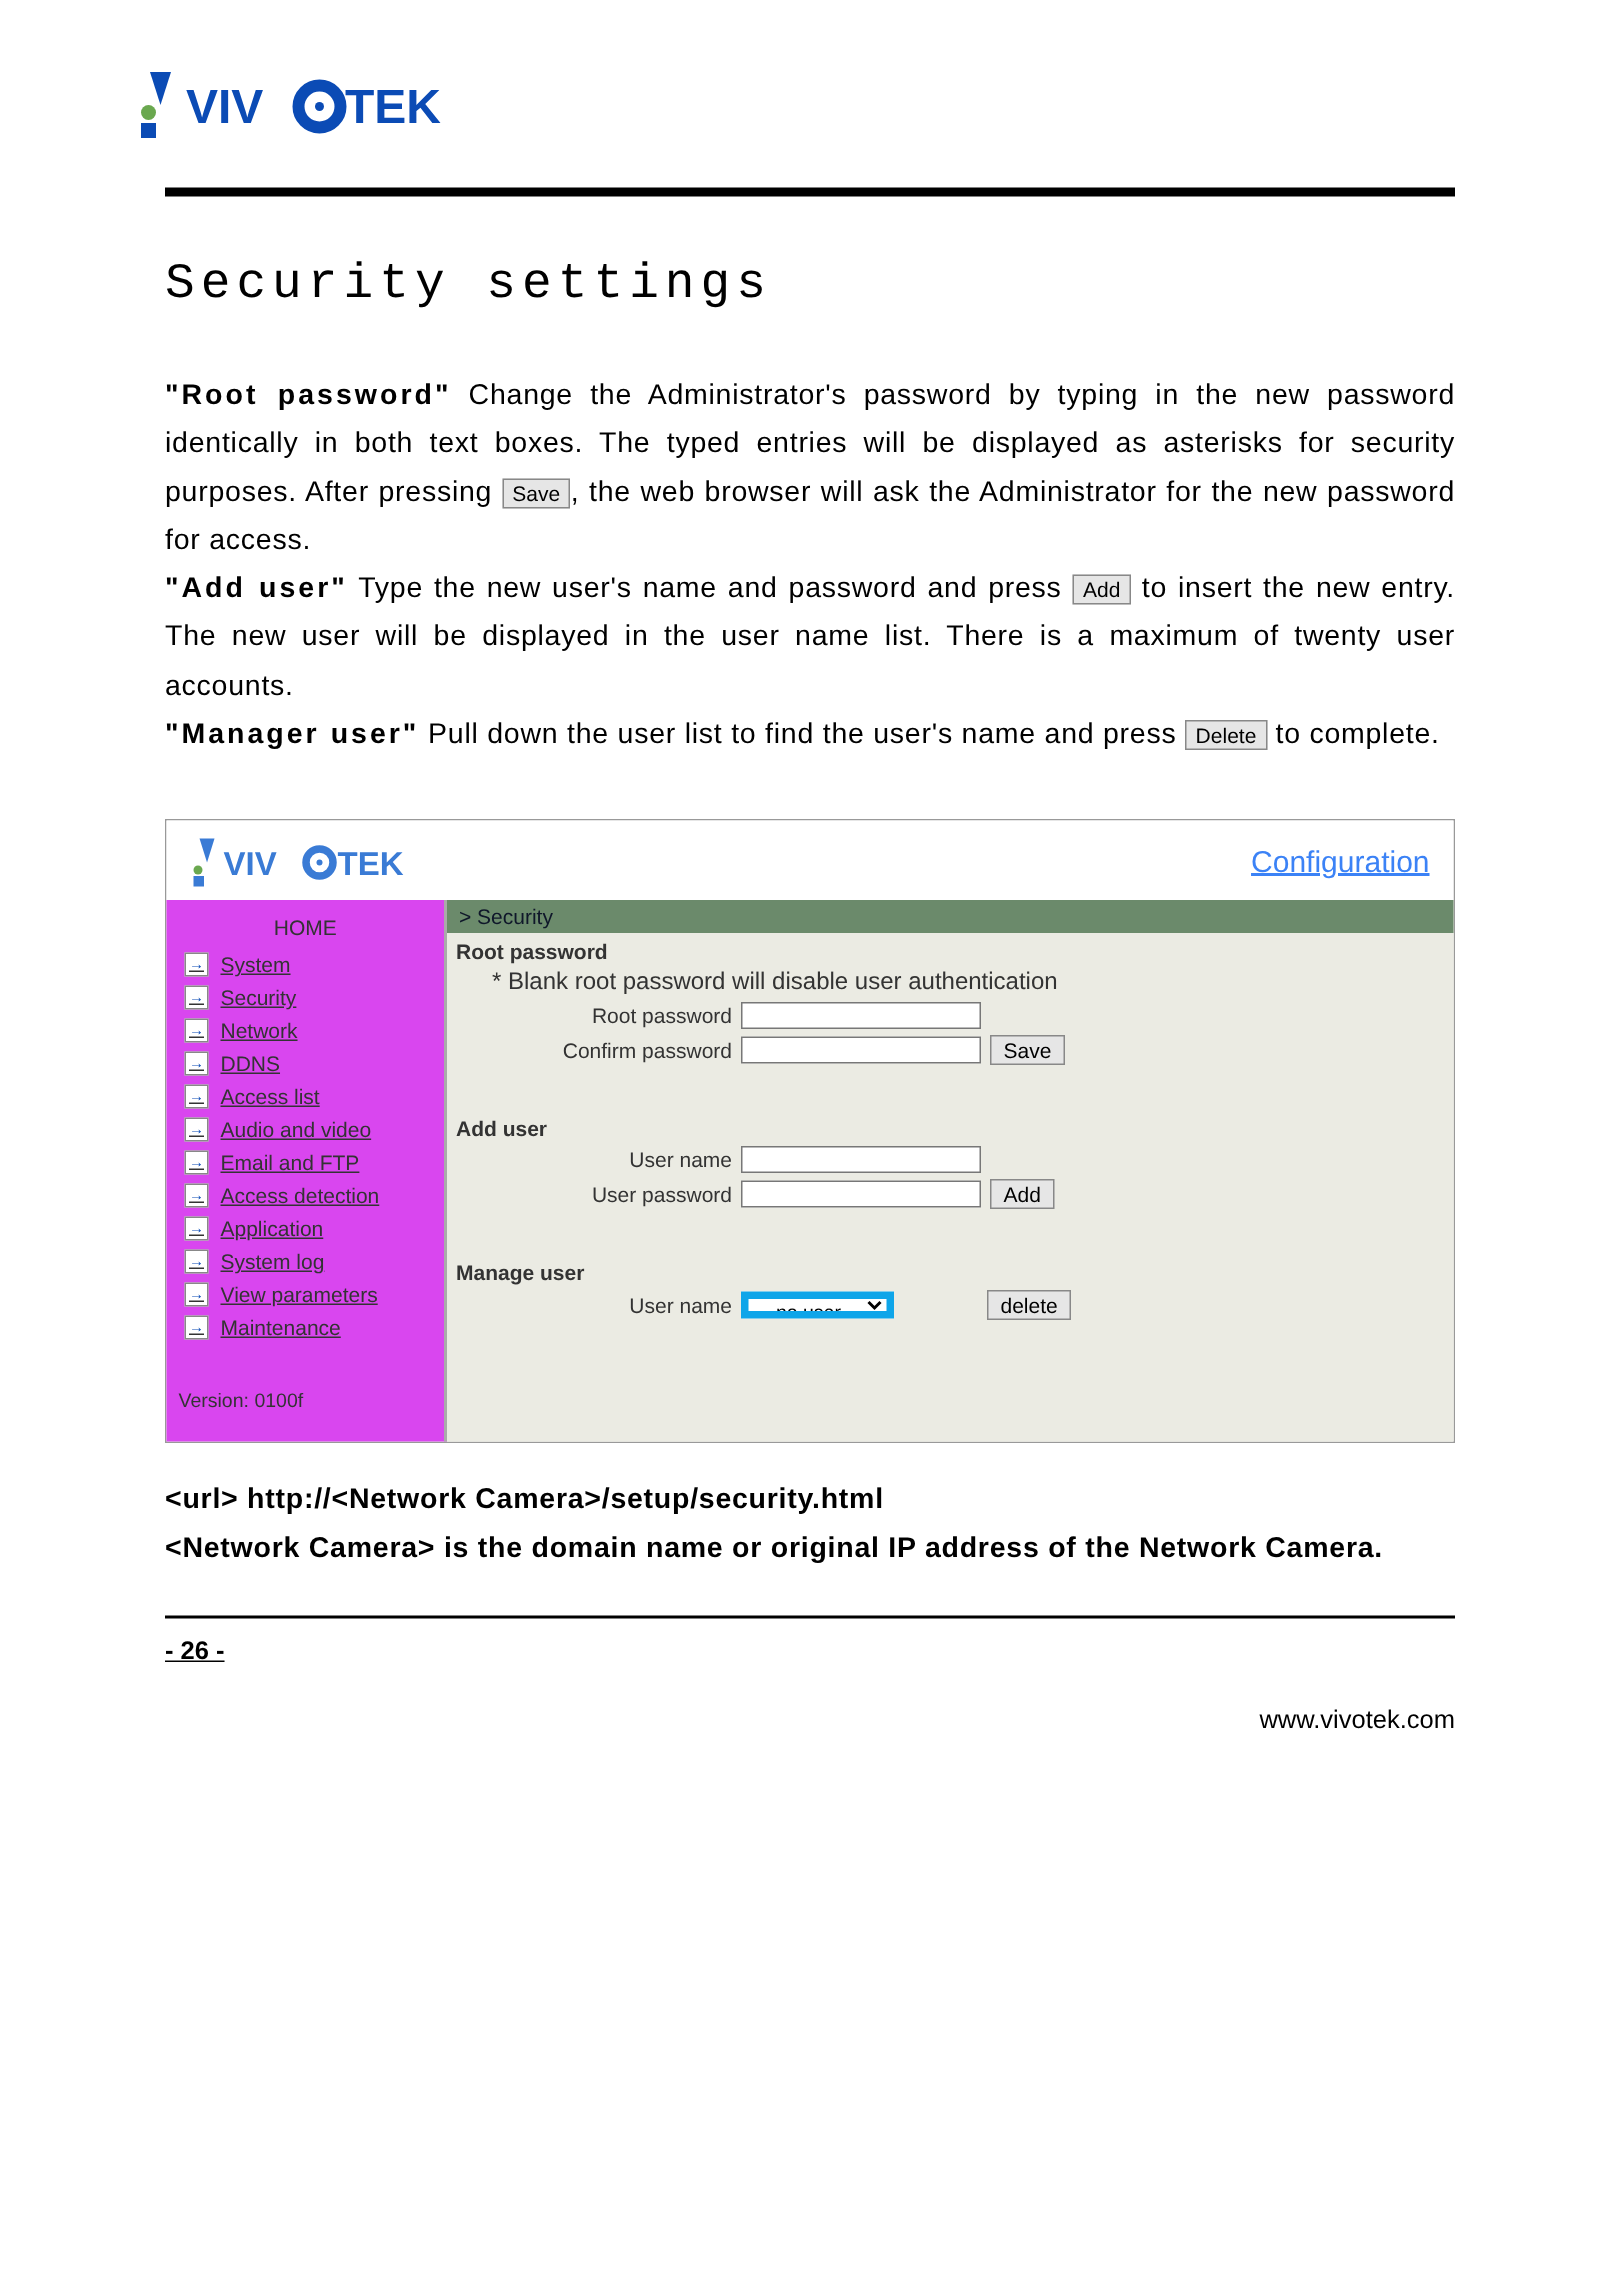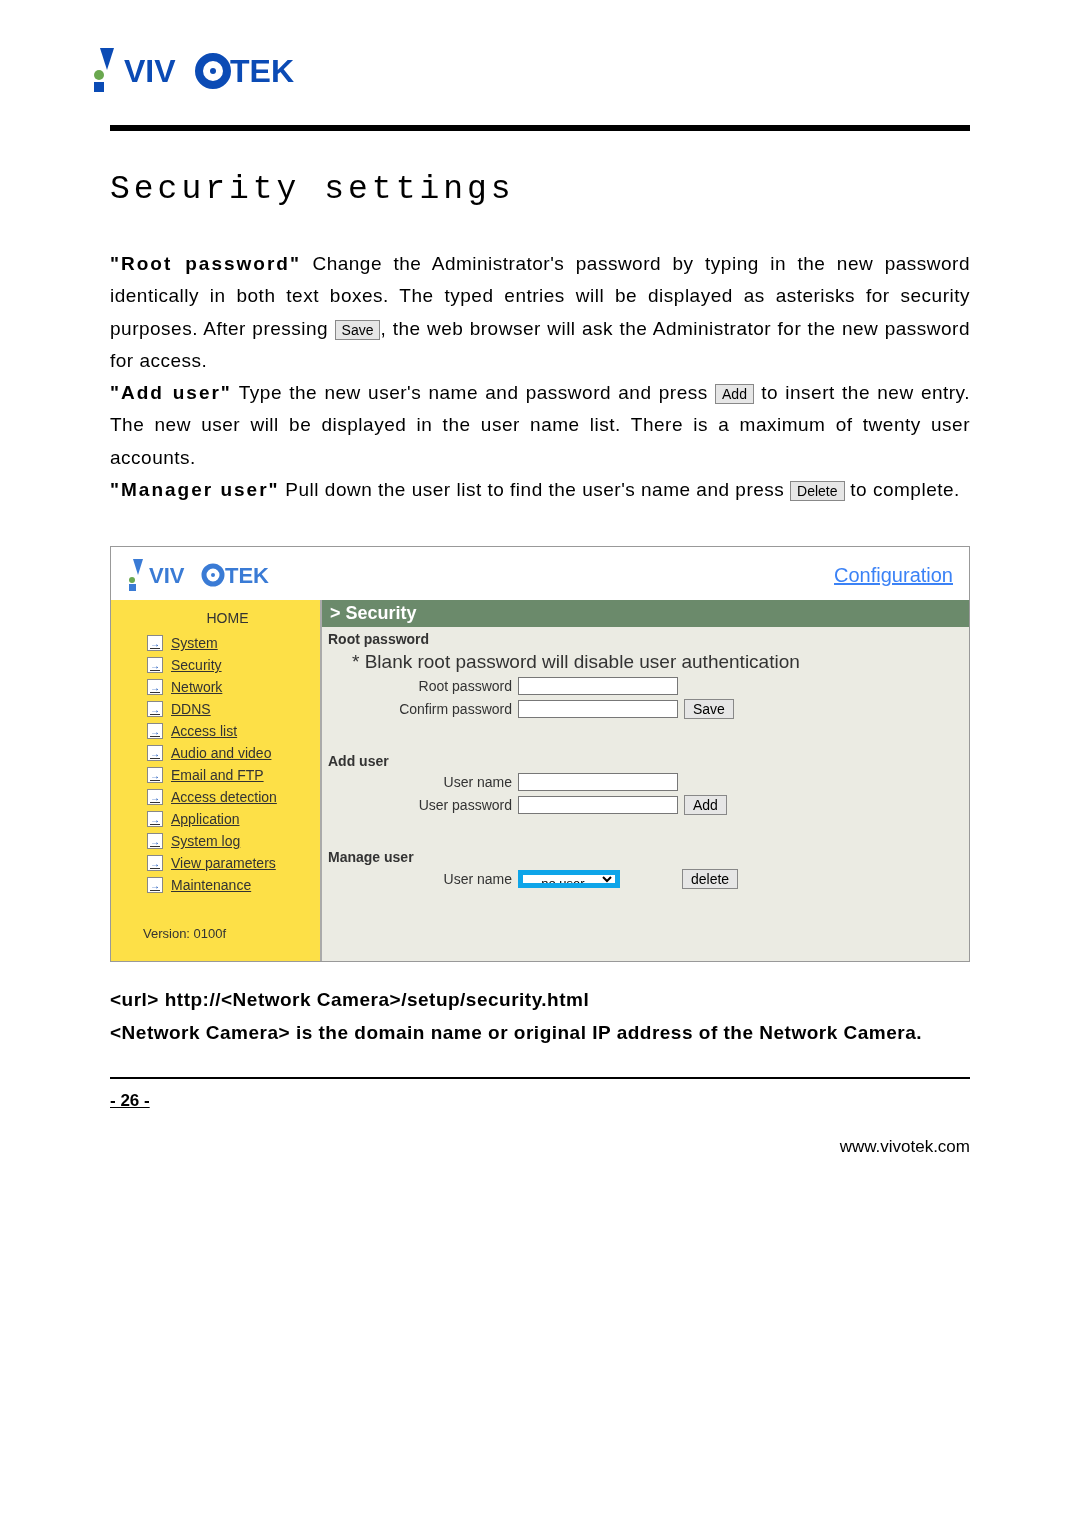--- a/index.html
+++ b/index.html
@@ -79,23 +79,22 @@
     font-size: 20px;
     text-decoration: underline;
   }
   .config-body {
     display: flex;
     background: #ebebe3;
   }
   .sidebar {
     width: 185px;
     border-right: 2px solid #aaa;
-    background: #fde047;
+    background: #d946ef;
     padding-bottom: 20px;
-    padding-left: 24px;
   }
   .sidebar .home {
     text-align: center;
     padding: 10px 0 6px 0;
     font-size: 14px;
   }
   .sidebar-item {
     display: flex;
     align-items: center;
     gap: 8px;
@@ -120,32 +119,32 @@
   .version {
     padding: 30px 0 0 8px;
     font-size: 13px;
   }
   .content {
     flex: 1;
     background: #ebebe3;
   }
   .breadcrumb {
     background: #6b8a6b;
-    color: #ffffff;
-    font-weight: bold;
+    color: #0f172a;
+    font-weight: normal;
     padding: 3px 8px;
-    font-size: 18px;
+    font-size: 14px;
   }
   .sect-title {
     font-weight: bold;
     padding: 4px 6px 2px 6px;
   }
   .note-line {
     padding: 2px 30px;
-    font-size: 19px;
+    font-size: 16px;
   }
   .form-row {
     display: flex;
     align-items: center;
     padding: 2px 30px;
     gap: 6px;
   }
   .form-row .lbl {
     width: 160px;
     text-align: right;

